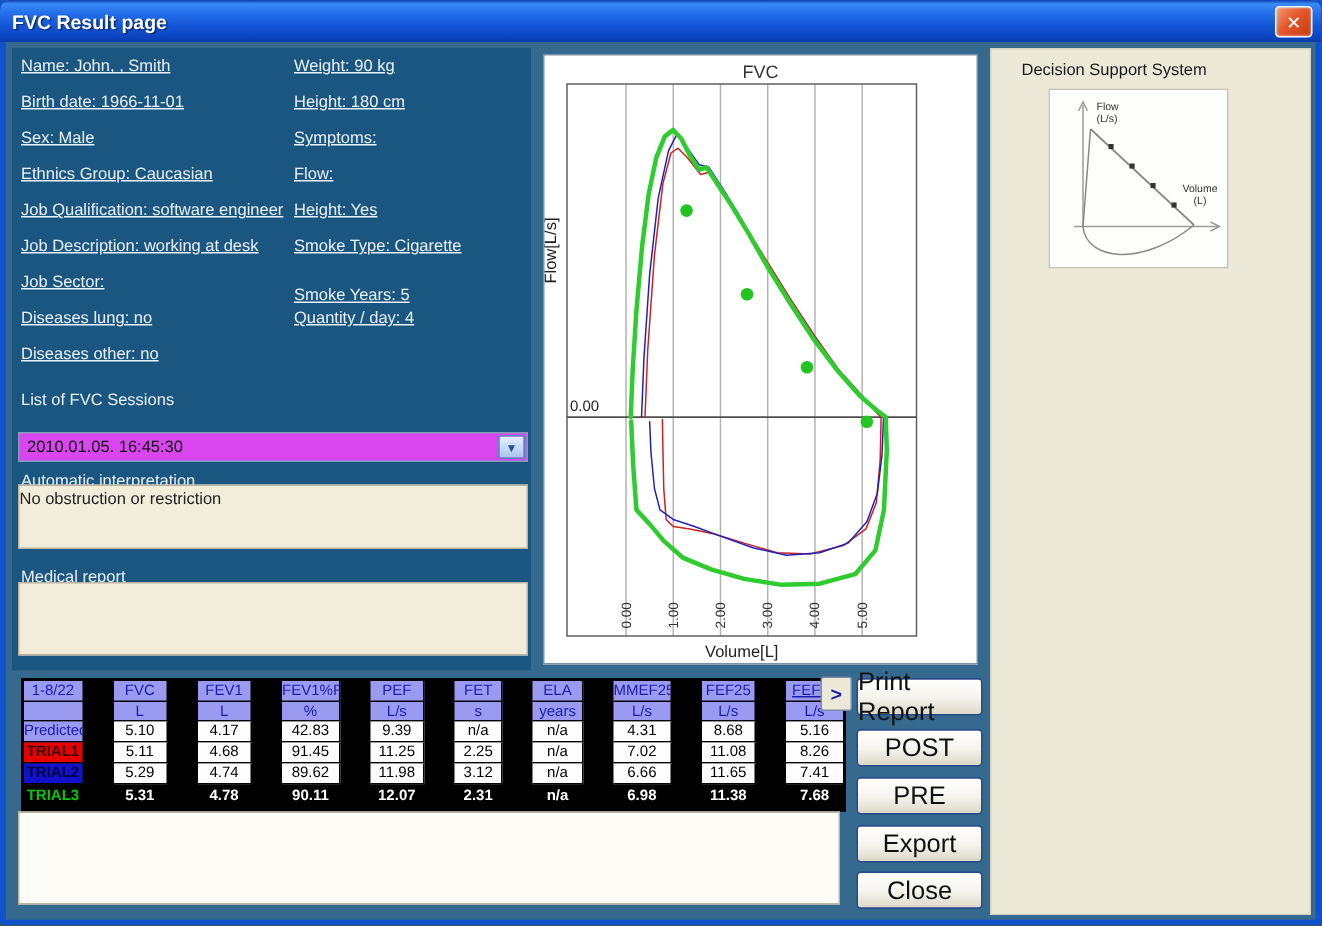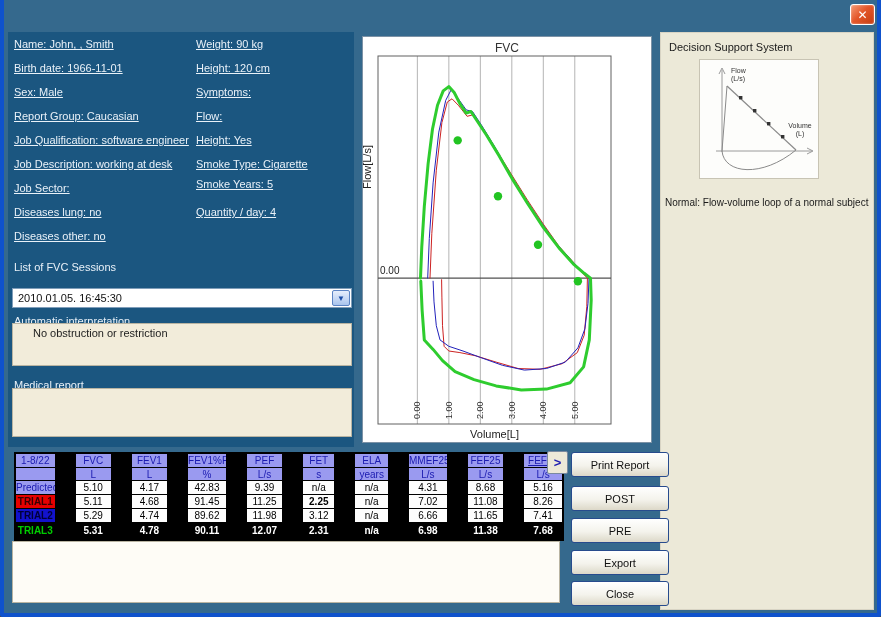--- a/index.html
+++ b/index.html
@@ -22,83 +22,86 @@
     background:linear-gradient(135deg,#f59a74 0%,#e4572a 45%,#c43c10 100%);
     border:1px solid #fff;color:#fff;font-size:12px;font-weight:bold;
     display:flex;align-items:center;justify-content:center;cursor:pointer;
     box-shadow:inset 0 0 2px rgba(255,255,255,.6);
   }
   
   .left-panel{position:absolute;left:8px;top:32px;width:346px;height:415px;background:#1b5680;}
   .pfield{position:absolute;color:#e9f1f8;font-size:11px;white-space:nowrap;text-decoration:underline;}
   .panel-label{position:absolute;color:#e9f1f8;font-size:11px;white-space:nowrap;}
   
-  .combo{position:absolute;left:12px;top:288px;width:340px;height:20px;background:#ffffff;border:1px solid #7f9db9;display:flex;align-items:center;cursor:pointer;}
+  .combo{position:absolute;left:12px;top:288px;width:340px;height:20px;background:#d946ef;border:1px solid #7f9db9;display:flex;align-items:center;cursor:pointer;}
   .combo-text{flex:1;font-size:11px;color:#111;padding-left:5px;white-space:nowrap;overflow:hidden;}
   .combo-btn{width:18px;height:16px;margin-right:1px;border:1px solid #5c84c4;border-radius:2px;
     background:linear-gradient(180deg,#e6eefc 0%,#c3d6f4 60%,#a9c4ec 100%);
     display:flex;align-items:center;justify-content:center;color:#1d4fa8;font-size:8px;font-weight:bold;}
-  .beige-box{position:absolute;background:#f2ecda;border:1px solid #b9b4a2;font-size:11px;color:#222;padding:3px 20px;}
+  .beige-box{position:absolute;background:#f2ecda;border:1px solid #b9b4a2;font-size:11px;color:#222;padding:3px 0;}
   
   .chart-panel{position:absolute;left:362px;top:36px;width:290px;height:407px;background:#fff;border:1px solid #7c92a6;}
   .chart-title{position:absolute;left:0;top:4px;width:100%;text-align:center;font-size:12px;color:#333;}
   
   .dss-panel{position:absolute;left:660px;top:32px;width:214px;height:578px;background:#ece9d8;border:1px solid #d8d4c4;}
-  .dss-title{position:absolute;left:8px;top:8px;font-size:11px;color:#1a1a1a;}
+  .dss-title{position:absolute;left:20px;top:8px;font-size:11px;color:#1a1a1a;}
   .dss-diagram{position:absolute;left:38px;top:26px;width:120px;height:120px;background:#fdfdfb;border:1px solid #c8c4b4;}
   .dss-caption{position:absolute;left:4px;top:164px;width:208px;font-size:10px;color:#1a1a1a;white-space:nowrap;}
   
   #results-table{position:absolute;left:14px;top:452px;width:550px;border:2px solid #000;background:#000;}
   .trow{display:flex;gap:20px;}
   .trow > div{overflow:hidden;white-space:nowrap;text-align:center;border-right:1px solid #000;border-bottom:1px solid #000;font-size:10px;}
   .trow > div:last-child{border-right:none;}
   .trow:last-child > div{border-bottom:none;}
   .hcell{background:#9a9af0;color:#1b1bb0;}
   .lcell-predicted{background:#9a9af0;color:#1b1bb0;}
   .vcell{background:#fdfdfd;color:#000;}
   .lcell-trial1{background:#e60000;color:#3a0000;font-weight:bold;}
   .lcell-trial2{background:#1212cc;color:#00003a;font-weight:bold;}
   .row-trial3 > div{background:#000;color:#fff;font-weight:bold;}
   .row-trial3 .lcell-trial3{color:#00cc00;}
   .more-btn{position:absolute;left:547px;top:451px;width:21px;height:23px;background:#ece9d8;border:1px solid #7a8aa0;border-radius:2px;
     color:#1b1bb0;font-size:13px;font-weight:bold;display:flex;align-items:center;justify-content:center;cursor:pointer;z-index:5;}
   
   .white-box{position:absolute;left:12px;top:541px;width:548px;height:62px;background:#fefcf6;border:1px solid #b9b4a2;}
-  .xp-btn{position:absolute;left:571px;width:98px;height:25px;border:1px solid #274b8d;border-radius:3px;
+  .xp-btn{position:absolute;left:571px;width:84px;height:25px;border:1px solid #274b8d;border-radius:3px;
     background:linear-gradient(180deg,#ffffff 0%,#f4f3ec 55%,#dcd8c8 100%);
-    font-size:11px;color:#111;display:flex;align-items:center;justify-content:center;cursor:pointer;
+    font-size:17px;color:#111;display:flex;align-items:center;justify-content:center;cursor:pointer;
     font-family:"Liberation Sans",sans-serif;}
 </style>
 </head>
 <body>
 
 <div id="app">
   <div class="win-frame"></div>
 
+  <div class="titlebar">
+    <span class="title-text">FVC Result page</span>
+  </div>
   <div class="close-btn">
       <span>✕</span>
     </div>
 
   <div class="left-panel"></div>
   <div class="pfield" style="left:14px;top:38px">Name: John, , Smith</div>
   <div class="pfield" style="left:14px;top:62px">Birth date: 1966-11-01</div>
   <div class="pfield" style="left:14px;top:86px">Sex: Male</div>
-  <div class="pfield" style="left:14px;top:110px">Report Group: Caucasian</div>
+  <div class="pfield" style="left:14px;top:110px">Ethnics Group: Caucasian</div>
   <div class="pfield" style="left:14px;top:134px">Job Qualification: software engineer</div>
   <div class="pfield" style="left:14px;top:158px">Job Description: working at desk</div>
   <div class="pfield" style="left:14px;top:182px">Job Sector:</div>
   <div class="pfield" style="left:14px;top:206px">Diseases lung: no</div>
   <div class="pfield" style="left:14px;top:230px">Diseases other: no</div>
   <div class="pfield" style="left:196px;top:38px">Weight: 90 kg</div>
-  <div class="pfield" style="left:196px;top:62px">Height: 120 cm</div>
+  <div class="pfield" style="left:196px;top:62px">Height: 180 cm</div>
   <div class="pfield" style="left:196px;top:86px">Symptoms:</div>
   <div class="pfield" style="left:196px;top:110px">Flow:</div>
   <div class="pfield" style="left:196px;top:134px">Height: Yes</div>
   <div class="pfield" style="left:196px;top:158px">Smoke Type: Cigarette</div>
-  <div class="pfield" style="left:196px;top:178px">Smoke Years:  5</div>
+  <div class="pfield" style="left:196px;top:191px">Smoke Years:  5</div>
   <div class="pfield" style="left:196px;top:206px">Quantity / day:   4</div>
 
   <div class="panel-label" style="left:14px;top:261px">List of FVC Sessions</div>
   <div class="combo">
     <span class="combo-text">2010.01.05. 16:45:30</span>
     <span class="combo-btn">
         <span>▼</span>
       </span>
   </div>
 
@@ -156,21 +159,20 @@
         <rect x="53" y="49" width="3.4" height="3.4" fill="#333"></rect>
         <rect x="67" y="62" width="3.4" height="3.4" fill="#333"></rect>
         <rect x="81" y="75" width="3.4" height="3.4" fill="#333"></rect>
         <path d="M22,91 C24,114 62,118 96,90" fill="none" stroke="#8a8a8a" stroke-width="1"></path>
         <text x="31" y="13" font-size="7" fill="#333">Flow</text>
         <text x="31" y="21" font-size="7" fill="#333">(L/s)</text>
         <text x="100" y="68" font-size="7" fill="#333" text-anchor="middle">Volume</text>
         <text x="100" y="76" font-size="7" fill="#333" text-anchor="middle">(L)</text>
       </svg>
     </div>
-    <div class="dss-caption">Normal: Flow-volume loop of a normal subject</div>
   </div>
 
   <div id="results-table">
       <div class="trow row-header">
         <div class="hcell" style="width: 59px; height: 14px; line-height: 14px;">1-8/22</div>
         <div class="hcell" style="width: 54px; height: 14px; line-height: 14px;">FVC</div>
         <div class="hcell" style="width: 54px; height: 14px; line-height: 14px;">FEV1</div>
         <div class="hcell" style="width: 58px; height: 14px; line-height: 14px;">FEV1%FVC</div>
         <div class="hcell" style="width: 54px; height: 14px; line-height: 14px;">PEF</div>
         <div class="hcell" style="width: 48px; height: 14px; line-height: 14px;">FET</div>
@@ -202,21 +204,21 @@
         <div class="vcell" style="width: 58px; height: 14px; line-height: 14px;">4.31</div>
         <div class="vcell" style="width: 54px; height: 14px; line-height: 14px;">8.68</div>
         <div class="vcell" style="width: 57px; height: 14px; line-height: 14px;">5.16</div>
       </div>
       <div class="trow row-trial1">
         <div class="lcell-trial1" style="width: 59px; height: 14px; line-height: 14px;">TRIAL1</div>
         <div class="vcell" style="width: 54px; height: 14px; line-height: 14px;">5.11</div>
         <div class="vcell" style="width: 54px; height: 14px; line-height: 14px;">4.68</div>
         <div class="vcell" style="width: 58px; height: 14px; line-height: 14px;">91.45</div>
         <div class="vcell" style="width: 54px; height: 14px; line-height: 14px;">11.25</div>
-        <div class="vcell" style="width: 48px; height: 14px; line-height: 14px; font-weight: bold;">2.25</div>
+        <div class="vcell" style="width: 48px; height: 14px; line-height: 14px;">2.25</div>
         <div class="vcell" style="width: 50px; height: 14px; line-height: 14px;">n/a</div>
         <div class="vcell" style="width: 58px; height: 14px; line-height: 14px;">7.02</div>
         <div class="vcell" style="width: 54px; height: 14px; line-height: 14px;">11.08</div>
         <div class="vcell" style="width: 57px; height: 14px; line-height: 14px;">8.26</div>
       </div>
       <div class="trow row-trial2">
         <div class="lcell-trial2" style="width: 59px; height: 14px; line-height: 14px;">TRIAL2</div>
         <div class="vcell" style="width: 54px; height: 14px; line-height: 14px;">5.29</div>
         <div class="vcell" style="width: 54px; height: 14px; line-height: 14px;">4.74</div>
         <div class="vcell" style="width: 58px; height: 14px; line-height: 14px;">89.62</div>

